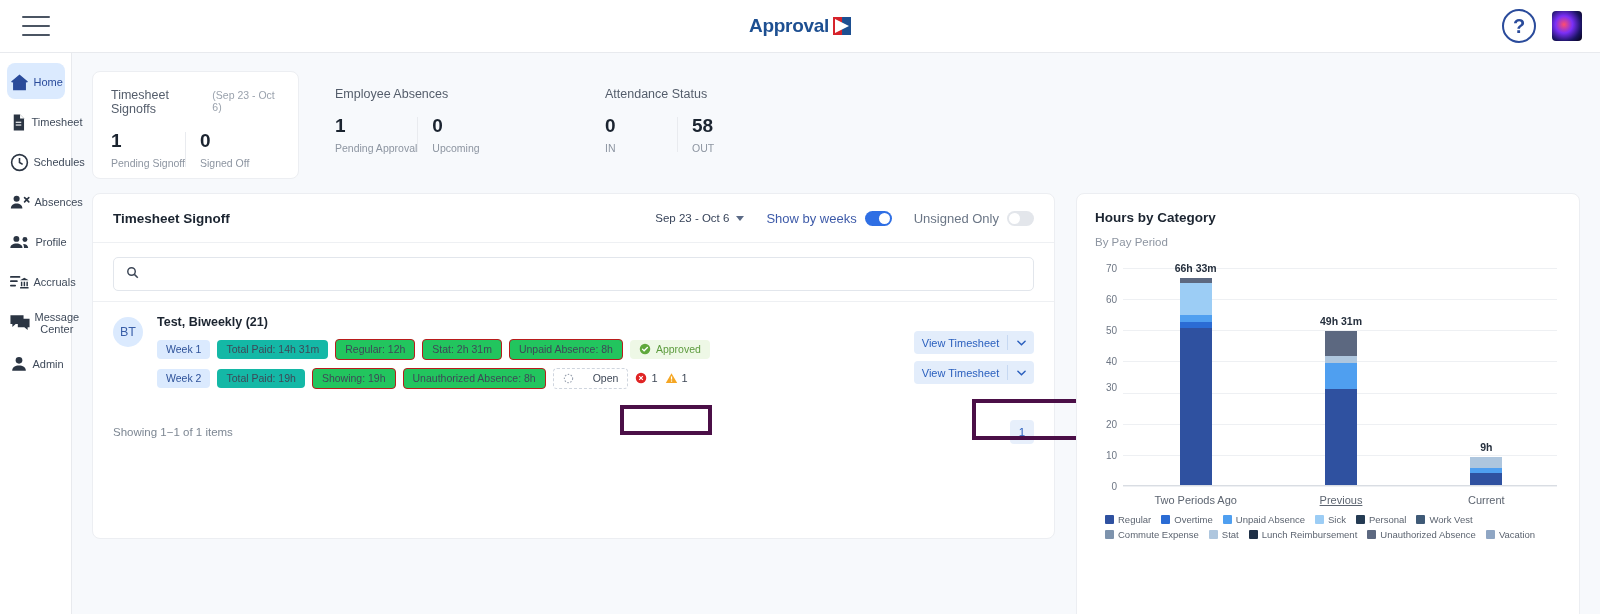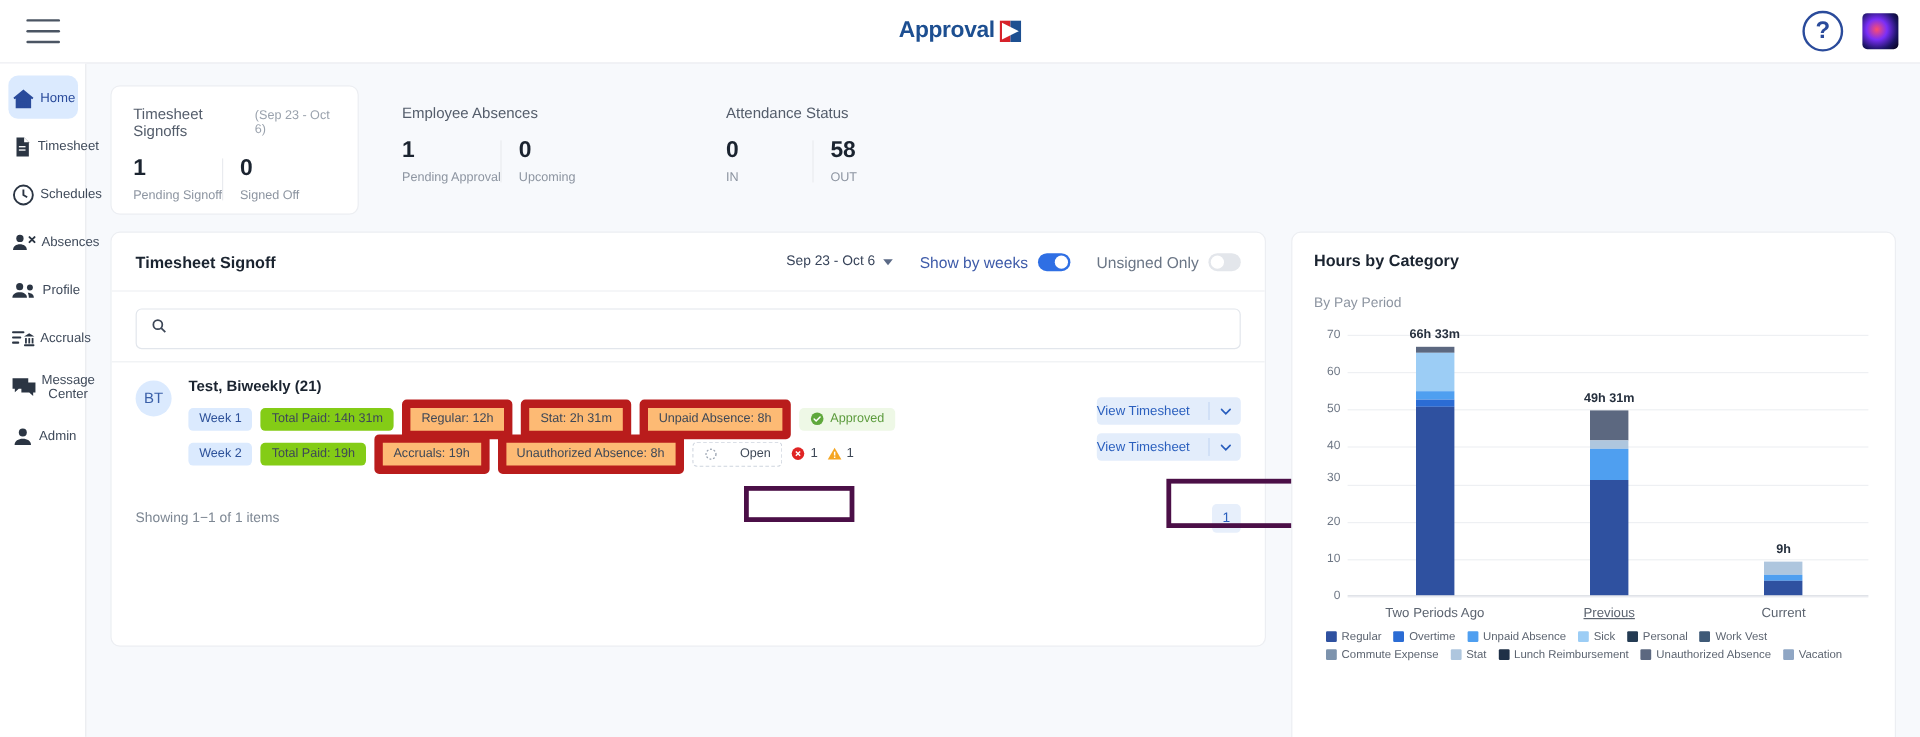--- a/index.html
+++ b/index.html
@@ -83,45 +83,45 @@
   #search-input::placeholder { color: #b2b8c1; }
 
   #emp-row { border-top: 1px solid #eef0f3; padding: 13px 20px 10px; display: flex; }
   #emp-avatar { width: 30px; height: 30px; border-radius: 50%; background: #dbeafe; color: #3a5fa8;
                 font-size: 12.5px; display: flex; align-items: center; justify-content: center; margin-right: 14px; margin-top: 2px; }
   #emp-main { flex: 1; }
   #emp-name { font-size: 12.5px; font-weight: bold; color: #1b2430; margin-bottom: 9px; }
   .wk-line { display: flex; align-items: center; gap: 7px; height: 22px; margin-bottom: 7px; }
   .chip { font-size: 10.5px; padding: 3px 9px; border-radius: 4px; white-space: nowrap; line-height: 13px; }
   .chip.wk { background: #dbeafe; color: #2d5199; }
-  .chip.tp { background: #84cc16; color: #3e4857; }
-  .chip.out { border: 7px solid #b91c1c; color: #3e4857; background: #fdba74; }
+  .chip.tp { background: #14b8a6; color: #3e4857; }
+  .chip.out { border: 1px solid #b91c1c; color: #3e4857; background: #22c55e; }
   .chip.status-appr { background: #eef8e6; color: #5c9b3d; display: flex; align-items: center; gap: 5px; }
   .chip.status-open { border: 1px dashed #cfd5de; color: #3e4857; background: #fff; display: flex; align-items: center; gap: 19px; }
   .cnt { font-size: 11px; color: #3e4857; display: flex; align-items: center; gap: 4px; }
 
   #emp-actions { width: 130px; display: flex; flex-direction: column; gap: 7px; align-items: flex-end; margin-top: 16px; }
   .vt-btn { width: 120px; height: 23px; background: #e3edfb; border-radius: 4px; display: flex; align-items: center; cursor: pointer; }
-  .vt-btn .txt { flex: 1; text-align: left; font-size: 11px; color: #2a5fbe; }
+  .vt-btn .txt { flex: 1; text-align: center; font-size: 11px; color: #2a5fbe; }
   .vt-btn .sep { width: 1px; height: 15px; background: #c6d8f2; }
   .vt-btn .cv { width: 26px; display: flex; align-items: center; justify-content: center; }
 
   .hl-box { position: absolute; border: 4px solid #4b0f47; pointer-events: none; }
   #hl-approved { left: 548px; top: 352px; width: 92px; height: 30px; }
   #hl-view { left: 900px; top: 346px; width: 152px; height: 41px; }
 
   #footer-row { display: flex; align-items: center; padding: 14px 20px; }
   #showing { font-size: 11.5px; color: #7d8793; }
   #pager { margin-left: auto; width: 24px; height: 24px; border-radius: 4px; background: #e7effb;
            color: #2a5fbe; font-size: 11.5px; display: flex; align-items: center; justify-content: center; cursor: pointer; }
 
   
   #chart-card { position: absolute; top: 140px; left: 1004px; width: 504px; height: 437px; padding: 16px 18px 10px; }
   #chart-title { font-size: 13.5px; font-weight: bold; color: #1b2430; }
-  #chart-sub { font-size: 11.5px; color: #8d95a1; margin-top: 22px; }
+  #chart-sub { font-size: 11.5px; color: #8d95a1; margin-top: 11px; }
   #plot { position: relative; margin-top: 20px; height: 218px; }
   .ytick { position: absolute; left: 0; width: 22px; text-align: right; font-size: 10px; color: #6d7684; transform: translateY(-50%); }
   .gline { position: absolute; left: 28px; right: 4px; height: 1px; background: #eef0f3; }
   #xaxis-line { position: absolute; left: 28px; right: 4px; bottom: 0; height: 1px; background: #d9dde3; }
   .barcol { position: absolute; bottom: 1px; width: 32px; display: flex; flex-direction: column-reverse; }
   .seg { width: 100%; }
   .bartot { position: absolute; width: 90px; text-align: center; font-size: 10.5px; font-weight: bold; color: #252f3d; }
   .xlbl { position: absolute; width: 120px; text-align: center; font-size: 11px; color: #5c6470; }
   #legend { margin-top: 28px; display: flex; flex-wrap: wrap; gap: 4px 10px; padding-left: 10px; }
   .lg { display: flex; align-items: center; gap: 4px; }
@@ -343,21 +343,21 @@
                 <svg width="12" height="12" viewBox="0 0 16 16">
                   <circle cx="8" cy="8" r="7" fill="#5fa83c"></circle>
                   <path d="M4.6 8.2l2.2 2.2 4.4-4.4" stroke="#fff" stroke-width="1.7" fill="none" stroke-linecap="round"></path>
                 </svg>
                 <span>Approved</span>
               </span>
             </div>
             <div class="wk-line">
               <span class="chip wk">Week 2</span>
               <span class="chip tp">Total Paid: 19h</span>
-              <span class="chip out">Accruals: 19h</span>
+              <span class="chip out">Showing: 19h</span>
               <span class="chip out">Unauthorized Absence: 8h</span>
               <span class="chip status-open">
                 <svg width="11" height="11" viewBox="0 0 16 16">
                   <circle cx="8" cy="8" r="6" fill="none" stroke="#9aa3b0" stroke-width="1.6" stroke-dasharray="2.2 2.2"></circle>
                 </svg>
                 <span>Open</span>
               </span>
               <span class="cnt">
                 <svg width="12" height="12" viewBox="0 0 16 16">
                   <circle cx="8" cy="8" r="7" fill="#e02424"></circle>

